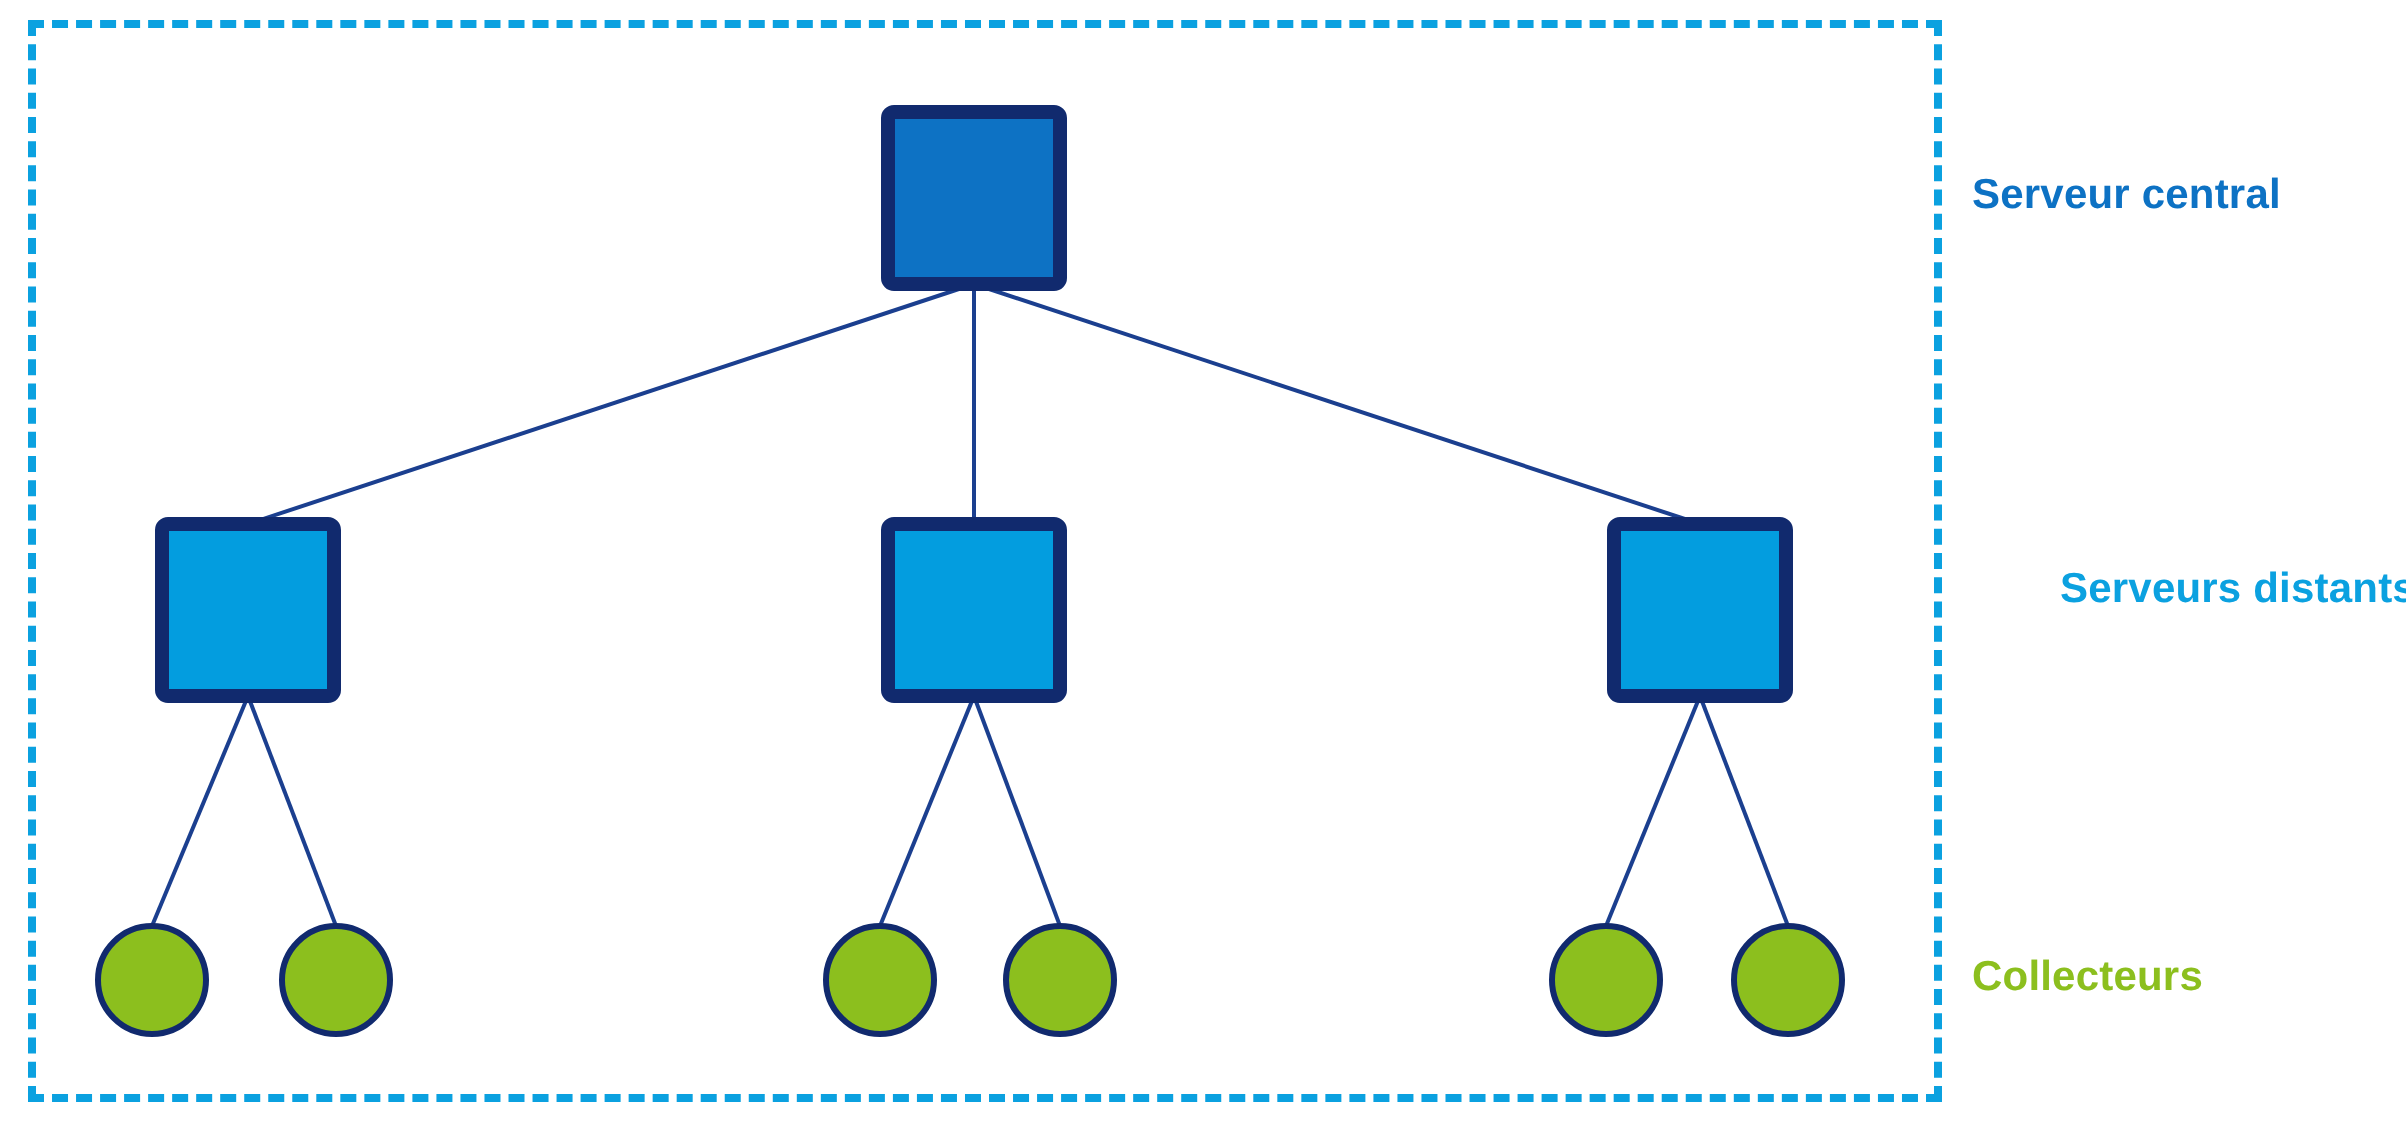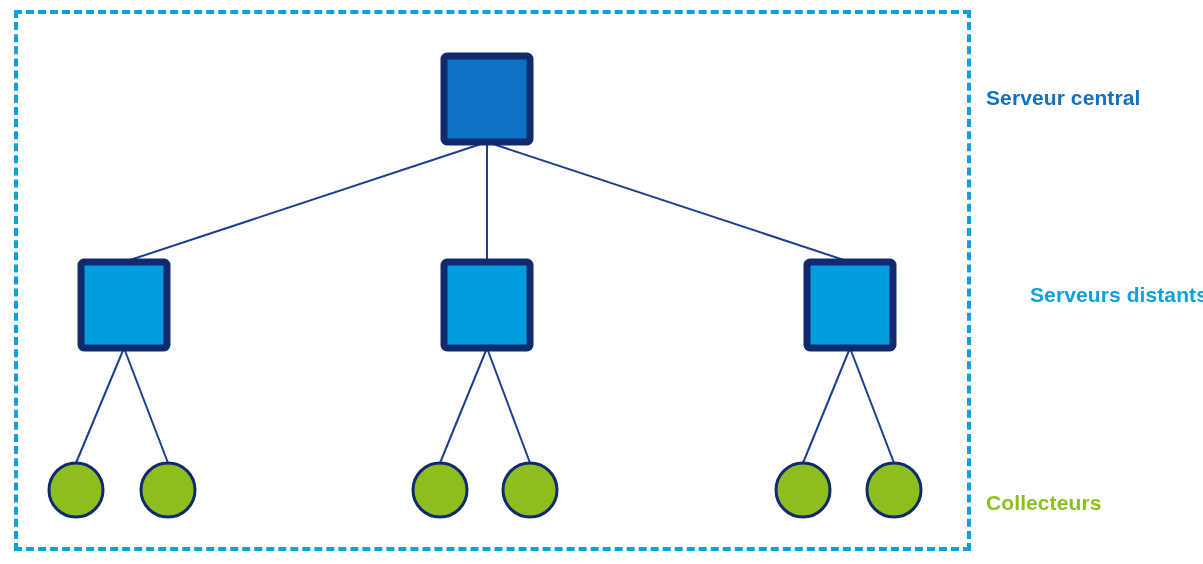--- a/index.html
+++ b/index.html
@@ -38,21 +38,21 @@
   
   .legend-label {
     position: absolute;
     font-weight: bold;
     font-size: 21px;
     white-space: nowrap;
     letter-spacing: 0.1px;
   }
   #label-central  { left: 986px; top: 86px;  color: #0d72c4; }
   #label-distants { left: 1030px; top: 283px; color: #0ba1e0; }
-  #label-collect  { left: 986px; top: 491px; color: #8cbf1e; }
+  #label-collect  { left: 986px; top: 477px; color: #8cbf1e; }
 </style>
 </head>
 <body>
 
 <div id="canvas">
 
   <div id="frame"></div>
 
   <svg id="diagram" viewBox="0 0 1203 564">
 

